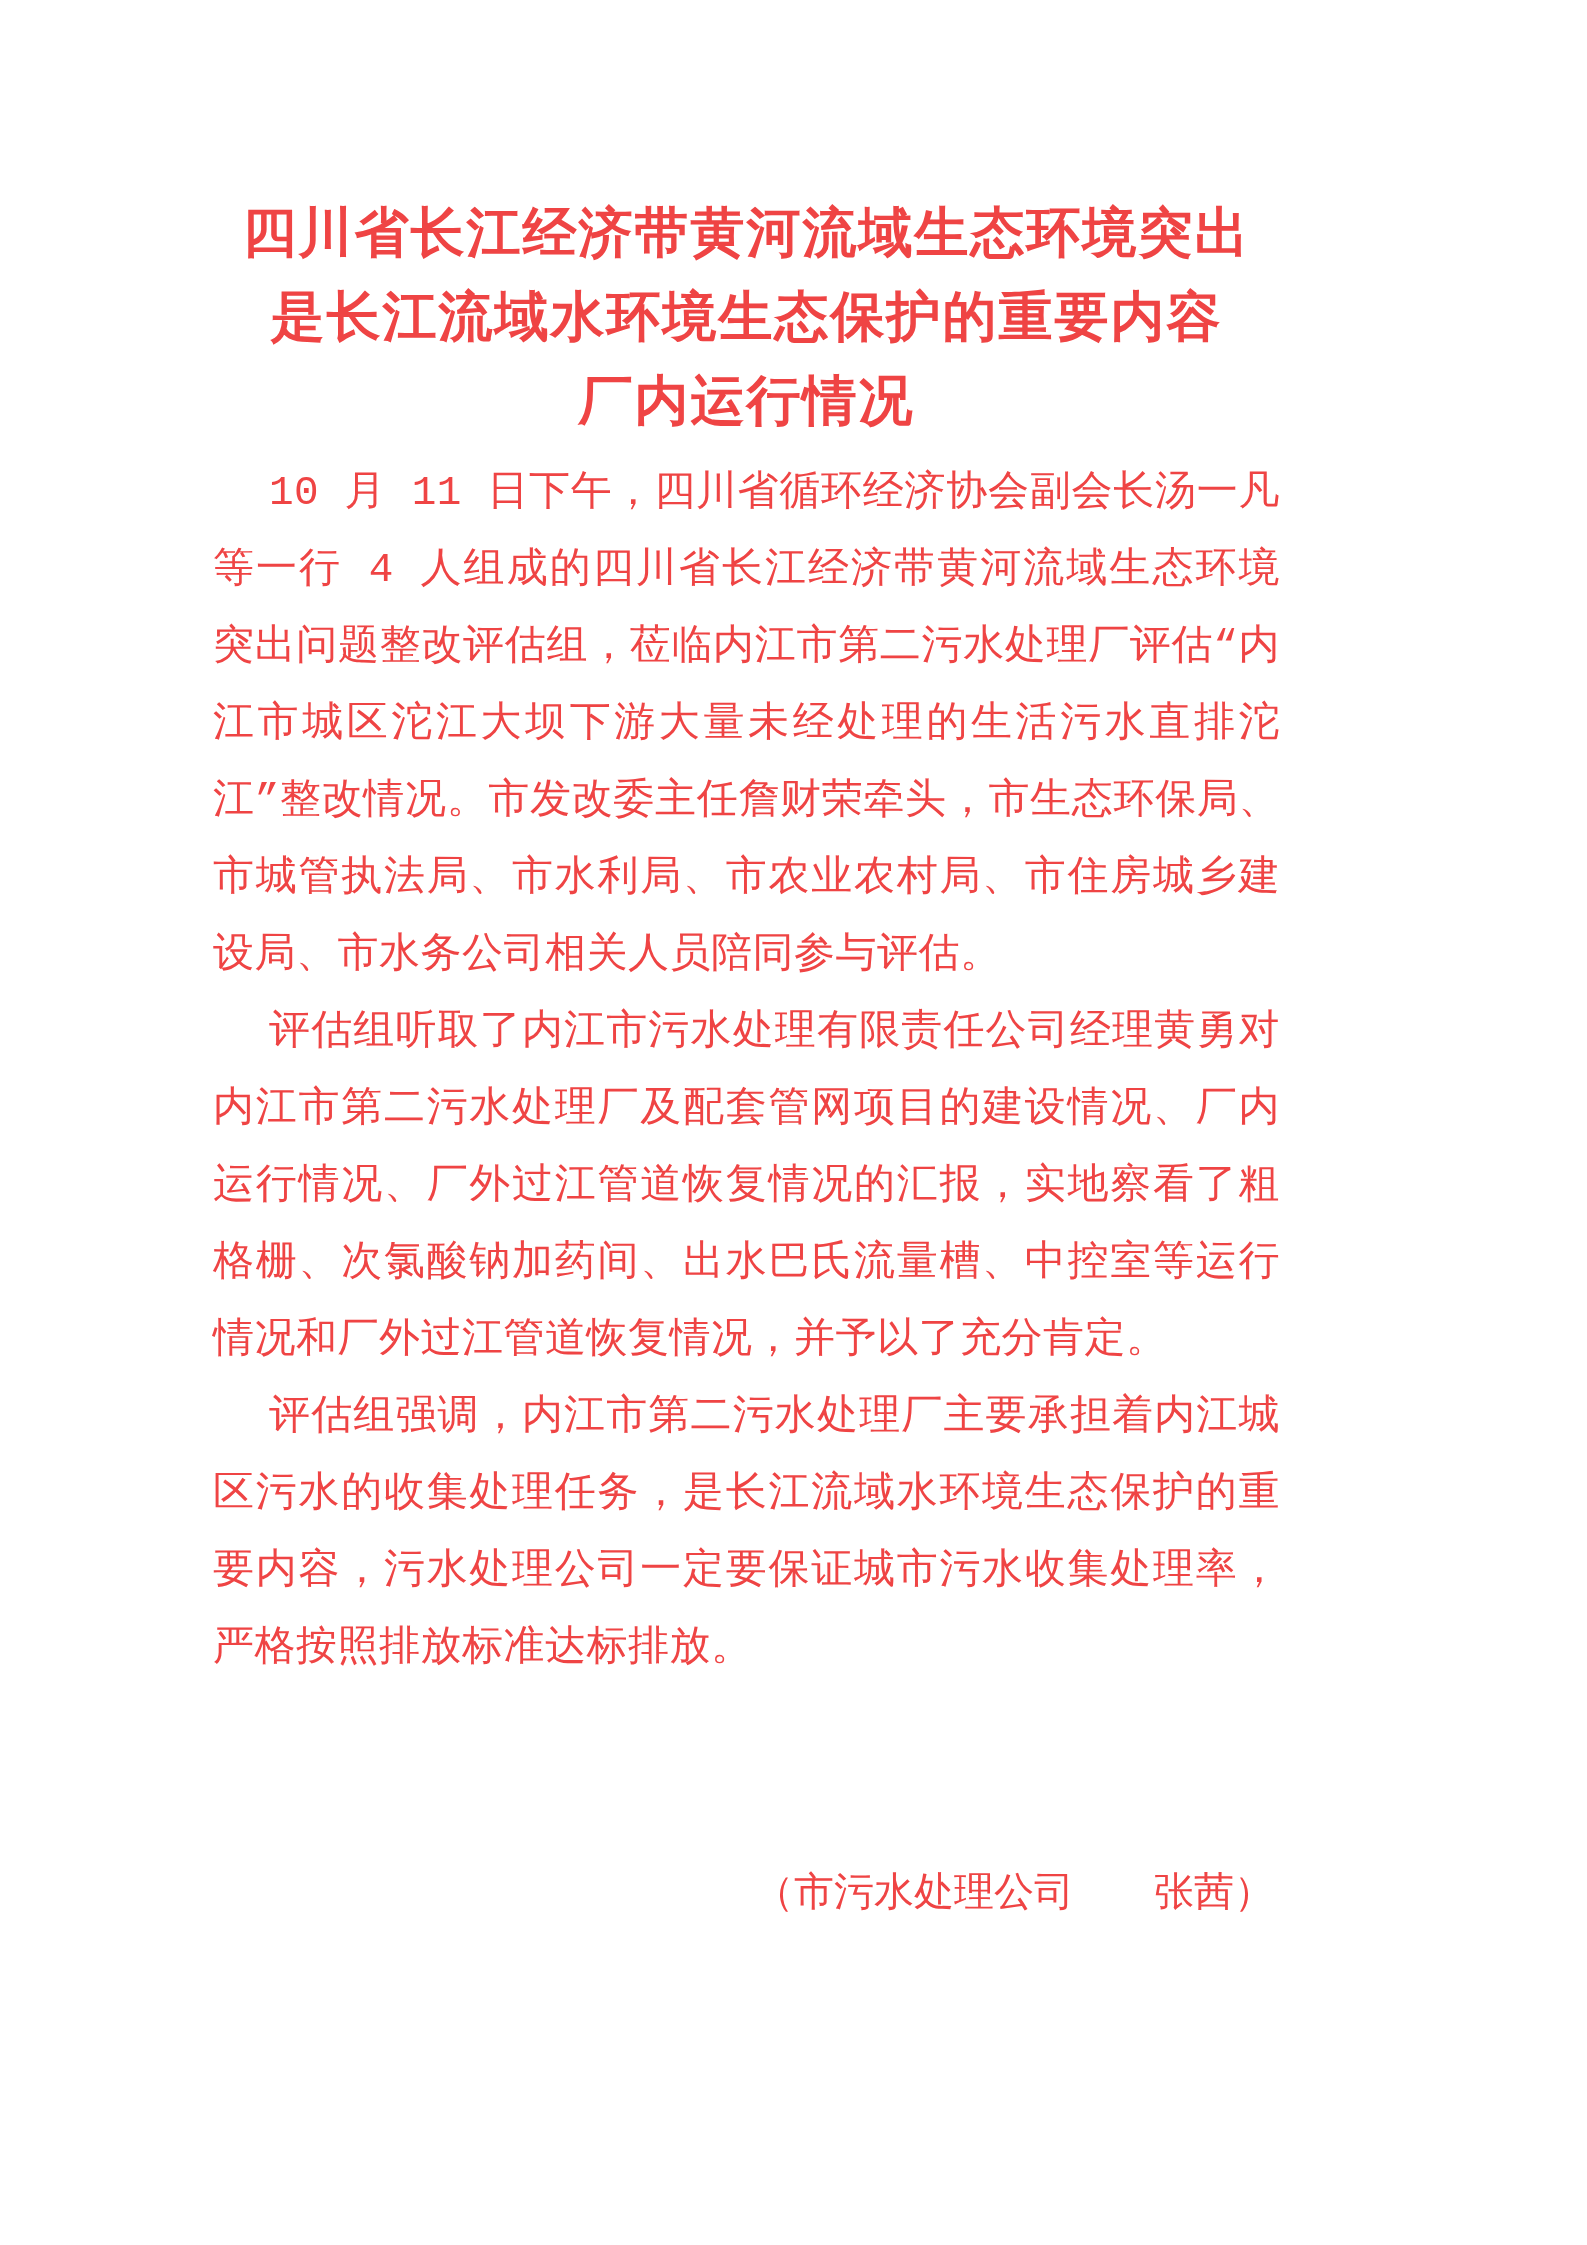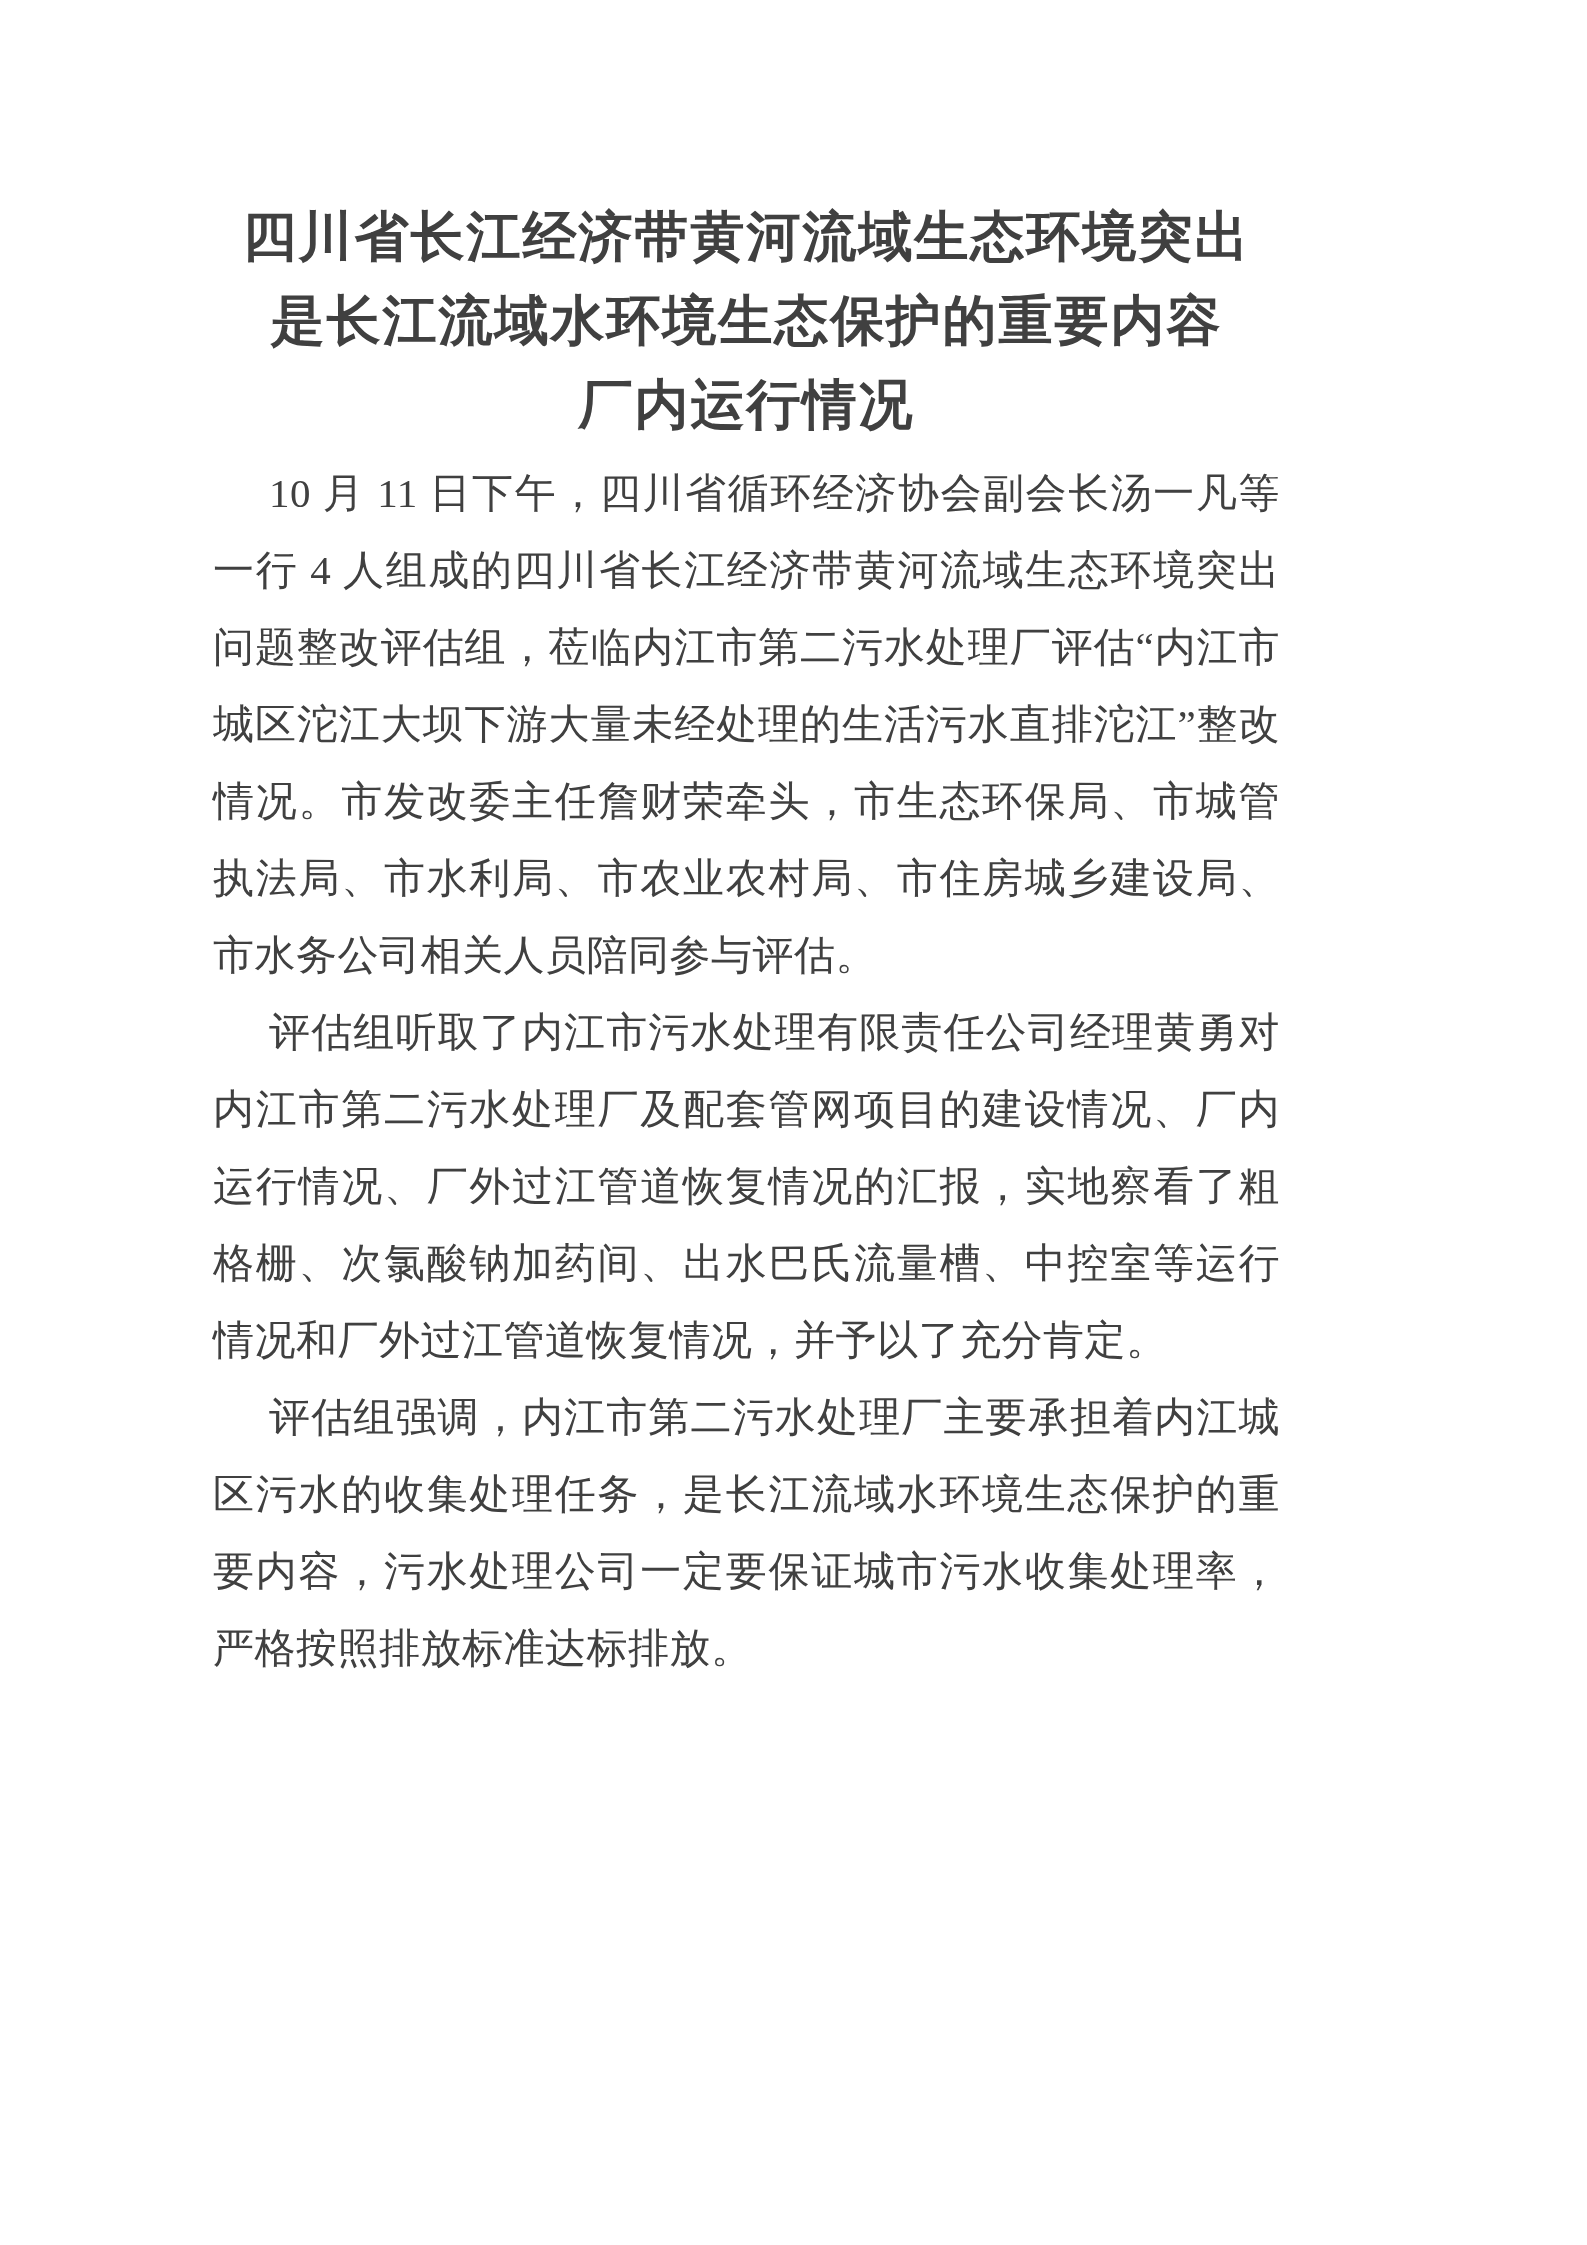--- a/index.html
+++ b/index.html
@@ -5,22 +5,22 @@
   html, body {
     margin: 0;
     padding: 0;
     background: #ffffff;
   }
   .page {
     position: relative;
     width: 1587px;
     height: 2245px;
     background: #ffffff;
-    color: #404040;
-    font-family: Liberation Serif, serif;
+    color: #ef4444;
+    font-family: Liberation Mono, monospace;
     box-sizing: border-box;
     padding: 195px 307px 0 213px;
     overflow: hidden;
   }
   .doc-title {
     text-align: center;
     font-weight: bold;
     font-size: 54px;
     line-height: 84px;
     letter-spacing: 2px;
@@ -58,14 +58,15 @@
     <div class="title-line">是长江流域水环境生态保护的重要内容</div>
     <div class="title-line">厂内运行情况</div>
   </div>
 
   <div class="doc-body">
     <p>10 月 11 日下午，四川省循环经济协会副会长汤一凡等一行 4 人组成的四川省长江经济带黄河流域生态环境突出问题整改评估组，莅临内江市第二污水处理厂评估“内江市城区沱江大坝下游大量未经处理的生活污水直排沱江”整改情况。市发改委主任詹财荣牵头，市生态环保局、市城管执法局、市水利局、市农业农村局、市住房城乡建设局、市水务公司相关人员陪同参与评估。</p>
     <p>评估组听取了内江市污水处理有限责任公司经理黄勇对内江市第二污水处理厂及配套管网项目的建设情况、厂内运行情况、厂外过江管道恢复情况的汇报，实地察看了粗格栅、次氯酸钠加药间、出水巴氏流量槽、中控室等运行情况和厂外过江管道恢复情况，并予以了充分肯定。</p>
     <p>评估组强调，内江市第二污水处理厂主要承担着内江城区污水的收集处理任务，是长江流域水环境生态保护的重要内容，污水处理公司一定要保证城市污水收集处理率，严格按照排放标准达标排放。</p>
   </div>
 
+  <div class="doc-signature">（市污水处理公司　　张茜）</div>
 
 </div>
 
 </body></html>

